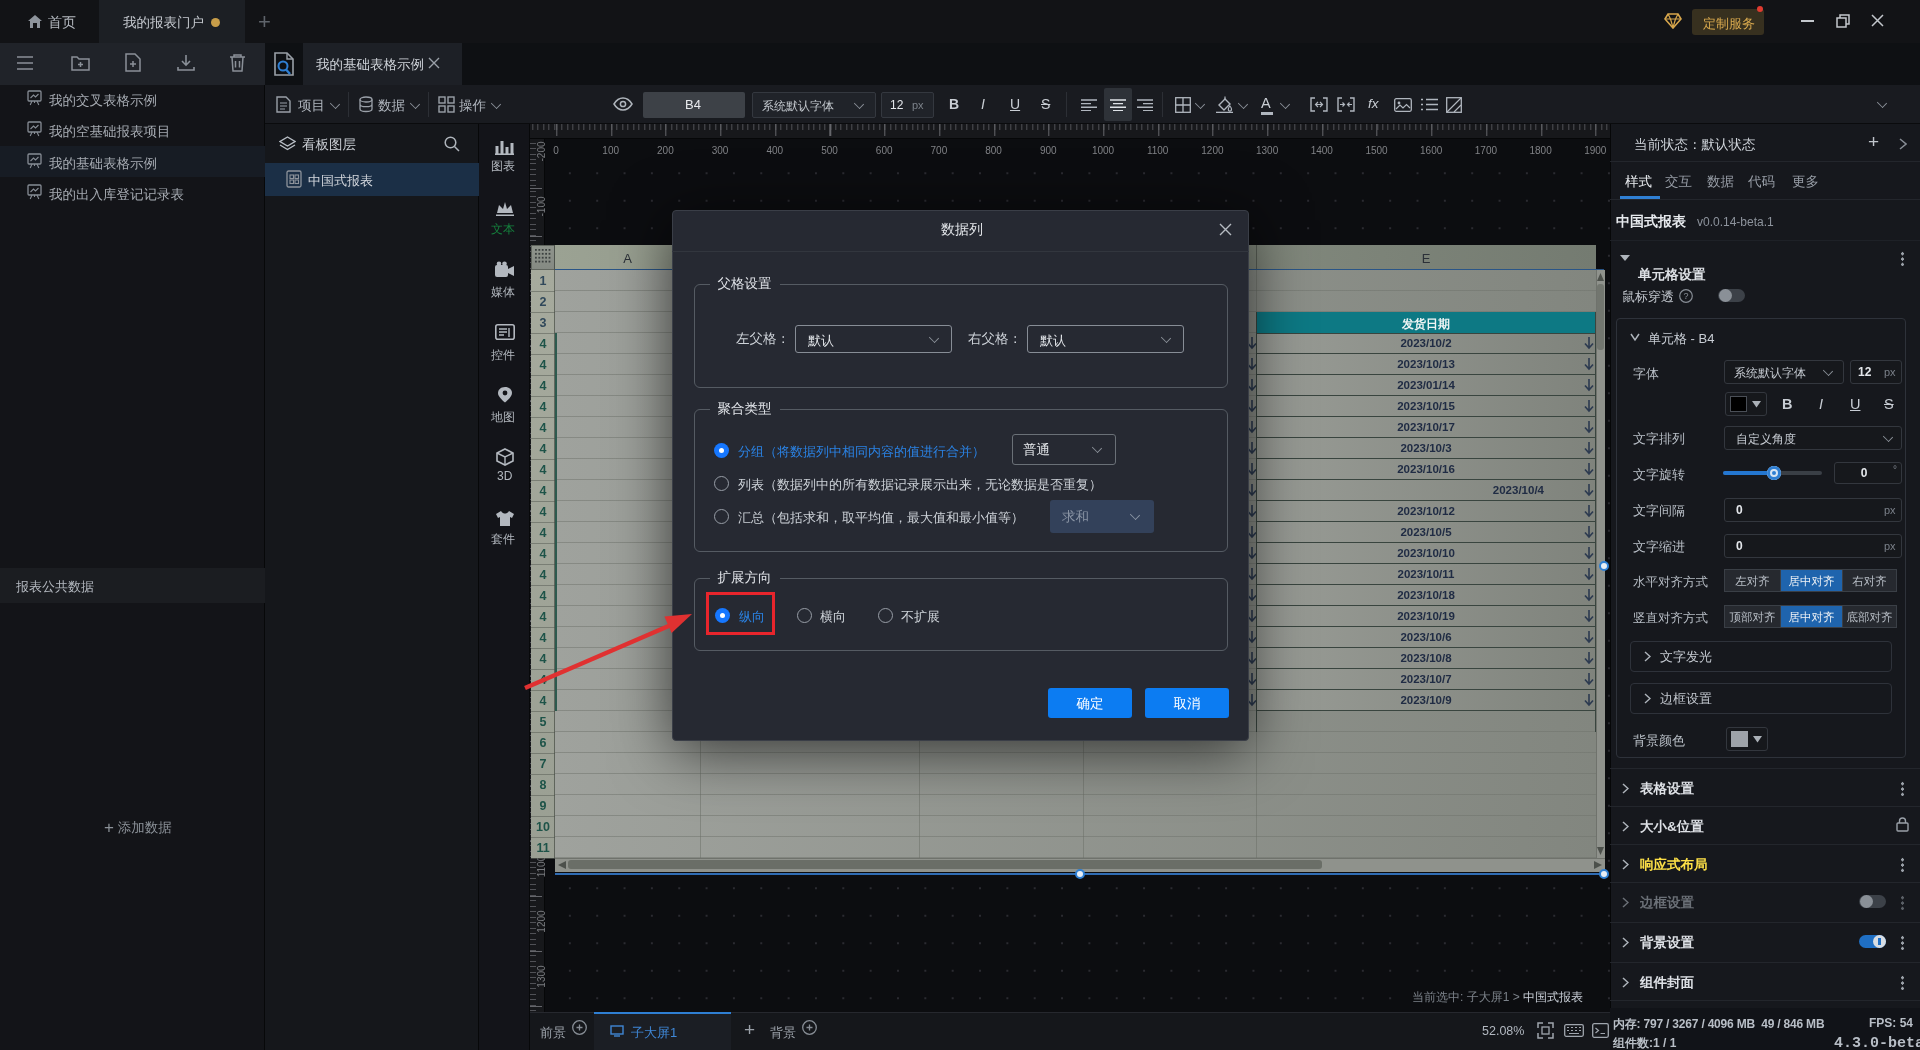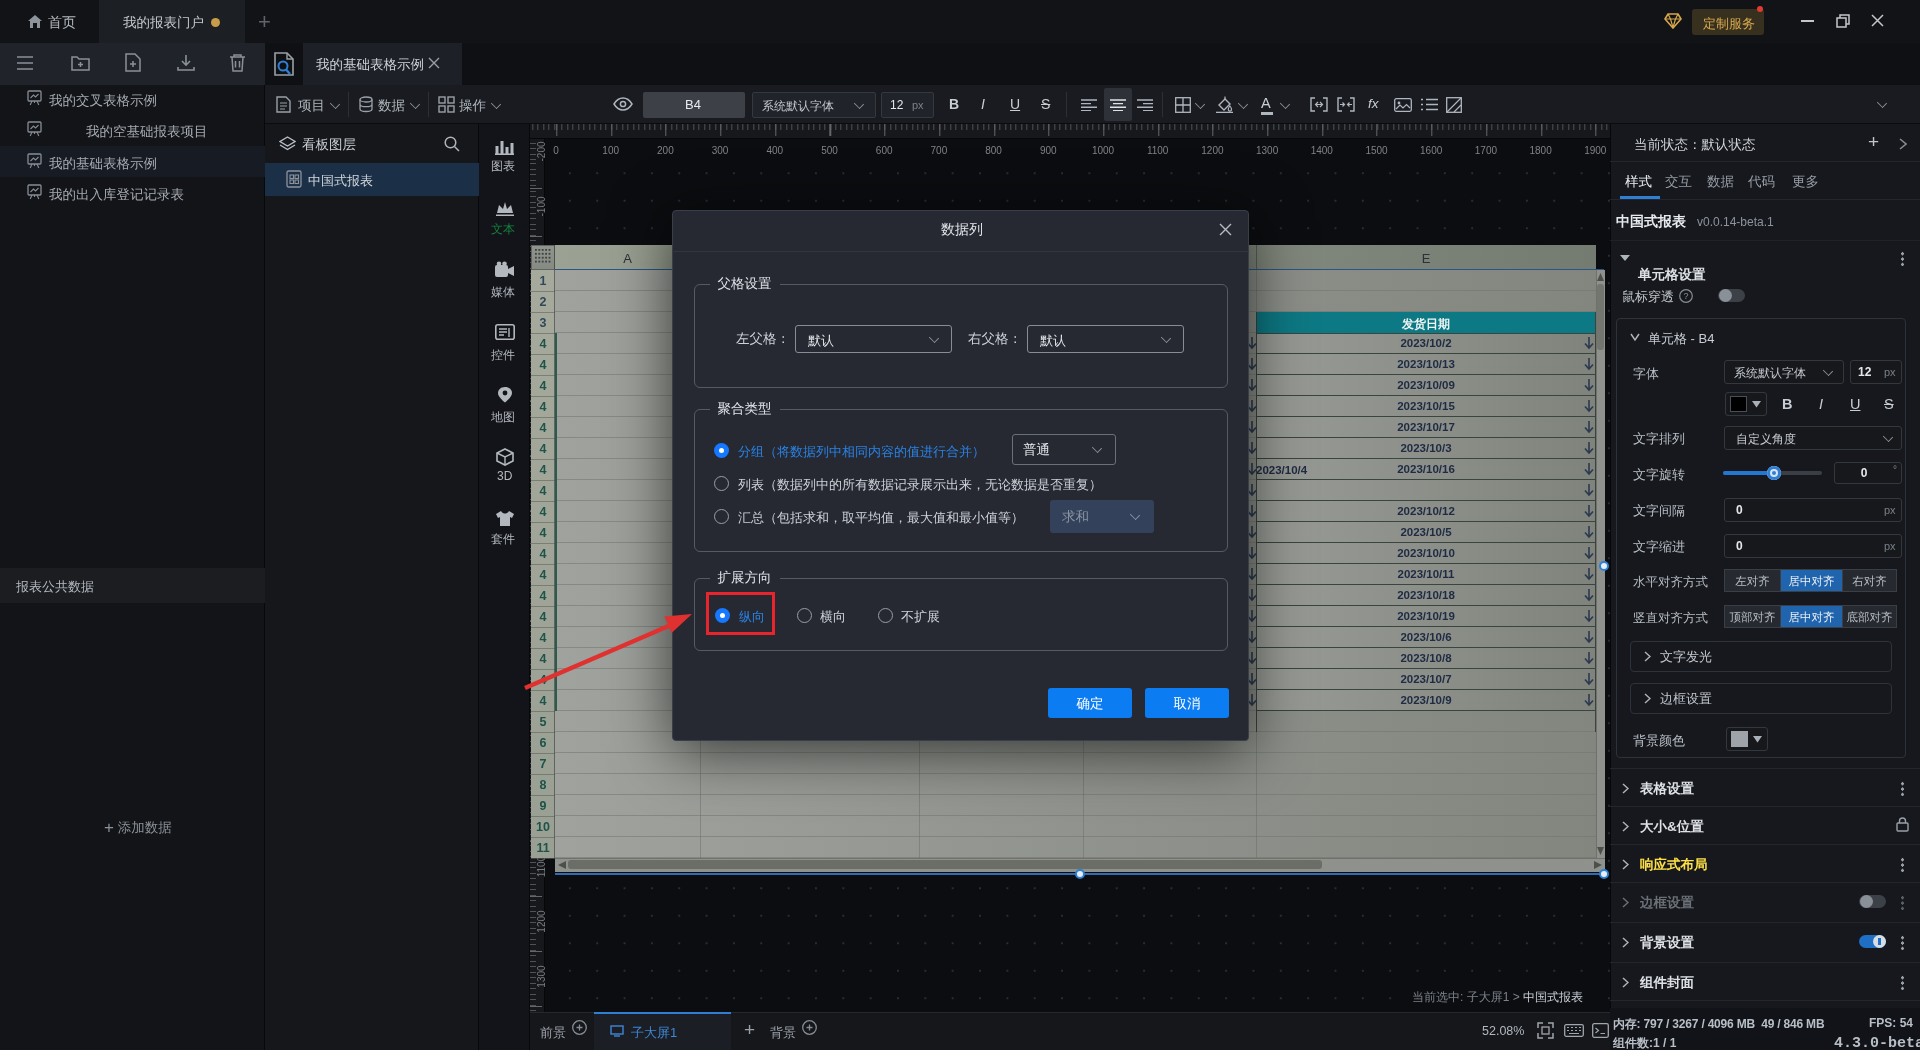--- a/index.html
+++ b/index.html
@@ -156,21 +156,21 @@
       <rect x="1" y="1" width="13" height="10" rx="1" fill="none" stroke="#878d95" stroke-width="1.3"></rect>
       <path d="M3.5 8 l3-3 2 2 3-3" fill="none" stroke="#878d95" stroke-width="1.1"></path>
       <path d="M5 11 l-1.8 4 M10 11 l1.8 4 M7.5 11 v2" stroke="#878d95" stroke-width="1.1"></path>
     </svg>
 <div class="tx" style="left:49px;top:92.0px;font-size:13.5px;color:#a6abb2;">我的交叉表格示例</div>
 <svg class="ab" style="left:27px;top:121.4px;" width="15" height="16" viewBox="0 0 15 16">
       <rect x="1" y="1" width="13" height="10" rx="1" fill="none" stroke="#878d95" stroke-width="1.3"></rect>
       <path d="M3.5 8 l3-3 2 2 3-3" fill="none" stroke="#878d95" stroke-width="1.1"></path>
       <path d="M5 11 l-1.8 4 M10 11 l1.8 4 M7.5 11 v2" stroke="#878d95" stroke-width="1.1"></path>
     </svg>
-<div class="tx" style="left:49px;top:123.4px;font-size:13.5px;color:#a6abb2;margin-left:37px;">我的空基础报表项目</div>
+<div class="tx" style="left:49px;top:123.4px;font-size:13.5px;color:#a6abb2;">我的空基础报表项目</div>
 <div class="ab" style="left:0px;top:145.8px;width:265px;height:31px;background:#171c24;"></div>
 <svg class="ab" style="left:27px;top:152.8px;" width="15" height="16" viewBox="0 0 15 16">
       <rect x="1" y="1" width="13" height="10" rx="1" fill="none" stroke="#878d95" stroke-width="1.3"></rect>
       <path d="M3.5 8 l3-3 2 2 3-3" fill="none" stroke="#878d95" stroke-width="1.1"></path>
       <path d="M5 11 l-1.8 4 M10 11 l1.8 4 M7.5 11 v2" stroke="#878d95" stroke-width="1.1"></path>
     </svg>
 <div class="tx" style="left:49px;top:154.8px;font-size:13.5px;color:#a6abb2;">我的基础表格示例</div>
 <svg class="ab" style="left:27px;top:184.2px;" width="15" height="16" viewBox="0 0 15 16">
       <rect x="1" y="1" width="13" height="10" rx="1" fill="none" stroke="#878d95" stroke-width="1.3"></rect>
       <path d="M3.5 8 l3-3 2 2 3-3" fill="none" stroke="#878d95" stroke-width="1.1"></path>
@@ -383,21 +383,21 @@
     </svg>
 <div class="ab" style="left:1256px;top:354px;width:340px;height:21px;background:linear-gradient(90deg,#999c96,#7f837c);border-bottom:1px solid #39453f;"></div>
 <div class="tx" style="left:1256px;top:358px;font-size:11.5px;font-weight:bold;color:#202c44;width:340px;text-align:center;">2023/10/13</div>
 <svg class="ab" style="left:1246px;top:358px;" width="12" height="13" viewBox="0 0 12 13">
       <path d="M6 0 V10 M2 6.5 l4 4.5 4-4.5" fill="none" stroke="#2c3a50" stroke-width="1.6"></path>
     </svg>
 <svg class="ab" style="left:1583px;top:358px;" width="12" height="13" viewBox="0 0 12 13">
       <path d="M6 0 V10 M2 6.5 l4 4.5 4-4.5" fill="none" stroke="#2c3a50" stroke-width="1.6"></path>
     </svg>
 <div class="ab" style="left:1256px;top:375px;width:340px;height:21px;background:linear-gradient(90deg,#999c96,#7f837c);border-bottom:1px solid #39453f;"></div>
-<div class="tx" style="left:1256px;top:379px;font-size:11.5px;font-weight:bold;color:#202c44;width:340px;text-align:center;">2023/10/09</div>
+<div class="tx" style="left:1256px;top:379px;font-size:11.5px;font-weight:bold;color:#202c44;width:340px;text-align:center;">2023/01/14</div>
 <svg class="ab" style="left:1246px;top:379px;" width="12" height="13" viewBox="0 0 12 13">
       <path d="M6 0 V10 M2 6.5 l4 4.5 4-4.5" fill="none" stroke="#2c3a50" stroke-width="1.6"></path>
     </svg>
 <svg class="ab" style="left:1583px;top:379px;" width="12" height="13" viewBox="0 0 12 13">
       <path d="M6 0 V10 M2 6.5 l4 4.5 4-4.5" fill="none" stroke="#2c3a50" stroke-width="1.6"></path>
     </svg>
 <div class="ab" style="left:1256px;top:396px;width:340px;height:21px;background:linear-gradient(90deg,#999c96,#7f837c);border-bottom:1px solid #39453f;"></div>
 <div class="tx" style="left:1256px;top:400px;font-size:11.5px;font-weight:bold;color:#202c44;width:340px;text-align:center;">2023/10/15</div>
 <svg class="ab" style="left:1246px;top:400px;" width="12" height="13" viewBox="0 0 12 13">
       <path d="M6 0 V10 M2 6.5 l4 4.5 4-4.5" fill="none" stroke="#2c3a50" stroke-width="1.6"></path>
@@ -423,21 +423,21 @@
     </svg>
 <div class="ab" style="left:1256px;top:459px;width:340px;height:21px;background:linear-gradient(90deg,#999c96,#7f837c);border-bottom:1px solid #39453f;"></div>
 <div class="tx" style="left:1256px;top:463px;font-size:11.5px;font-weight:bold;color:#202c44;width:340px;text-align:center;">2023/10/16</div>
 <svg class="ab" style="left:1246px;top:463px;" width="12" height="13" viewBox="0 0 12 13">
       <path d="M6 0 V10 M2 6.5 l4 4.5 4-4.5" fill="none" stroke="#2c3a50" stroke-width="1.6"></path>
     </svg>
 <svg class="ab" style="left:1583px;top:463px;" width="12" height="13" viewBox="0 0 12 13">
       <path d="M6 0 V10 M2 6.5 l4 4.5 4-4.5" fill="none" stroke="#2c3a50" stroke-width="1.6"></path>
     </svg>
 <div class="ab" style="left:1256px;top:480px;width:340px;height:21px;background:linear-gradient(90deg,#999c96,#7f837c);border-bottom:1px solid #39453f;"></div>
-<div class="tx" style="left:1256px;top:464px;font-size:11.5px;font-weight:bold;color:#202c44;width:288px;text-align:left;">2023/10/4</div>
+<div class="tx" style="left:1256px;top:484px;font-size:11.5px;font-weight:bold;color:#202c44;width:288px;text-align:right;">2023/10/4</div>
 <svg class="ab" style="left:1246px;top:484px;" width="12" height="13" viewBox="0 0 12 13">
       <path d="M6 0 V10 M2 6.5 l4 4.5 4-4.5" fill="none" stroke="#2c3a50" stroke-width="1.6"></path>
     </svg>
 <svg class="ab" style="left:1583px;top:484px;" width="12" height="13" viewBox="0 0 12 13">
       <path d="M6 0 V10 M2 6.5 l4 4.5 4-4.5" fill="none" stroke="#2c3a50" stroke-width="1.6"></path>
     </svg>
 <div class="ab" style="left:1256px;top:501px;width:340px;height:21px;background:linear-gradient(90deg,#999c96,#7f837c);border-bottom:1px solid #39453f;"></div>
 <div class="tx" style="left:1256px;top:505px;font-size:11.5px;font-weight:bold;color:#202c44;width:340px;text-align:center;">2023/10/12</div>
 <svg class="ab" style="left:1246px;top:505px;" width="12" height="13" viewBox="0 0 12 13">
       <path d="M6 0 V10 M2 6.5 l4 4.5 4-4.5" fill="none" stroke="#2c3a50" stroke-width="1.6"></path>

